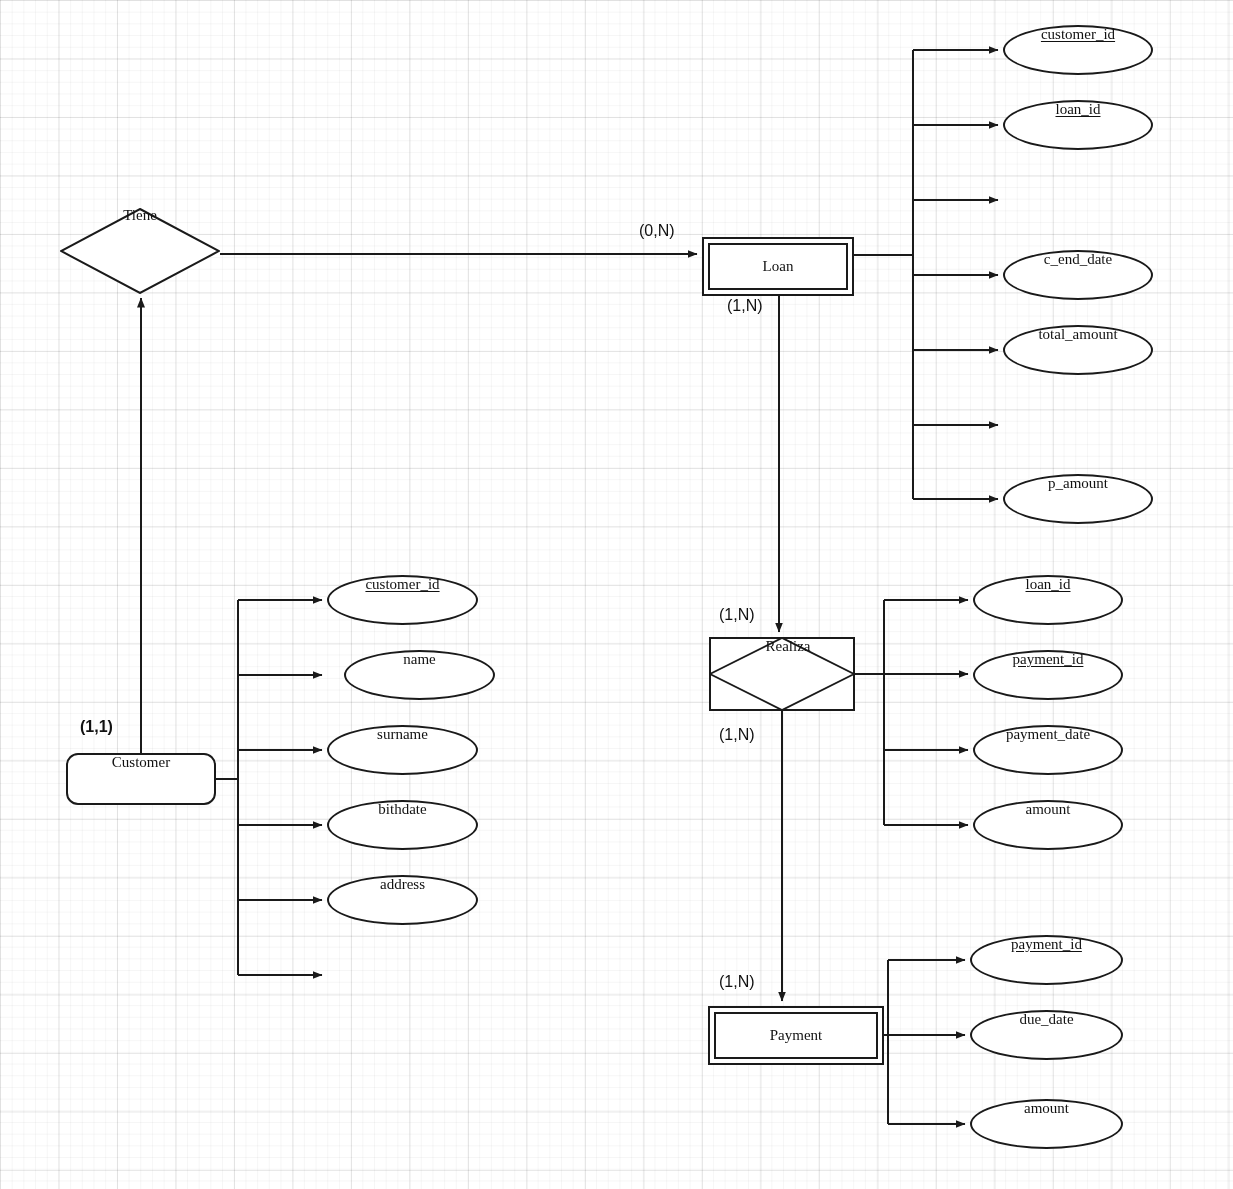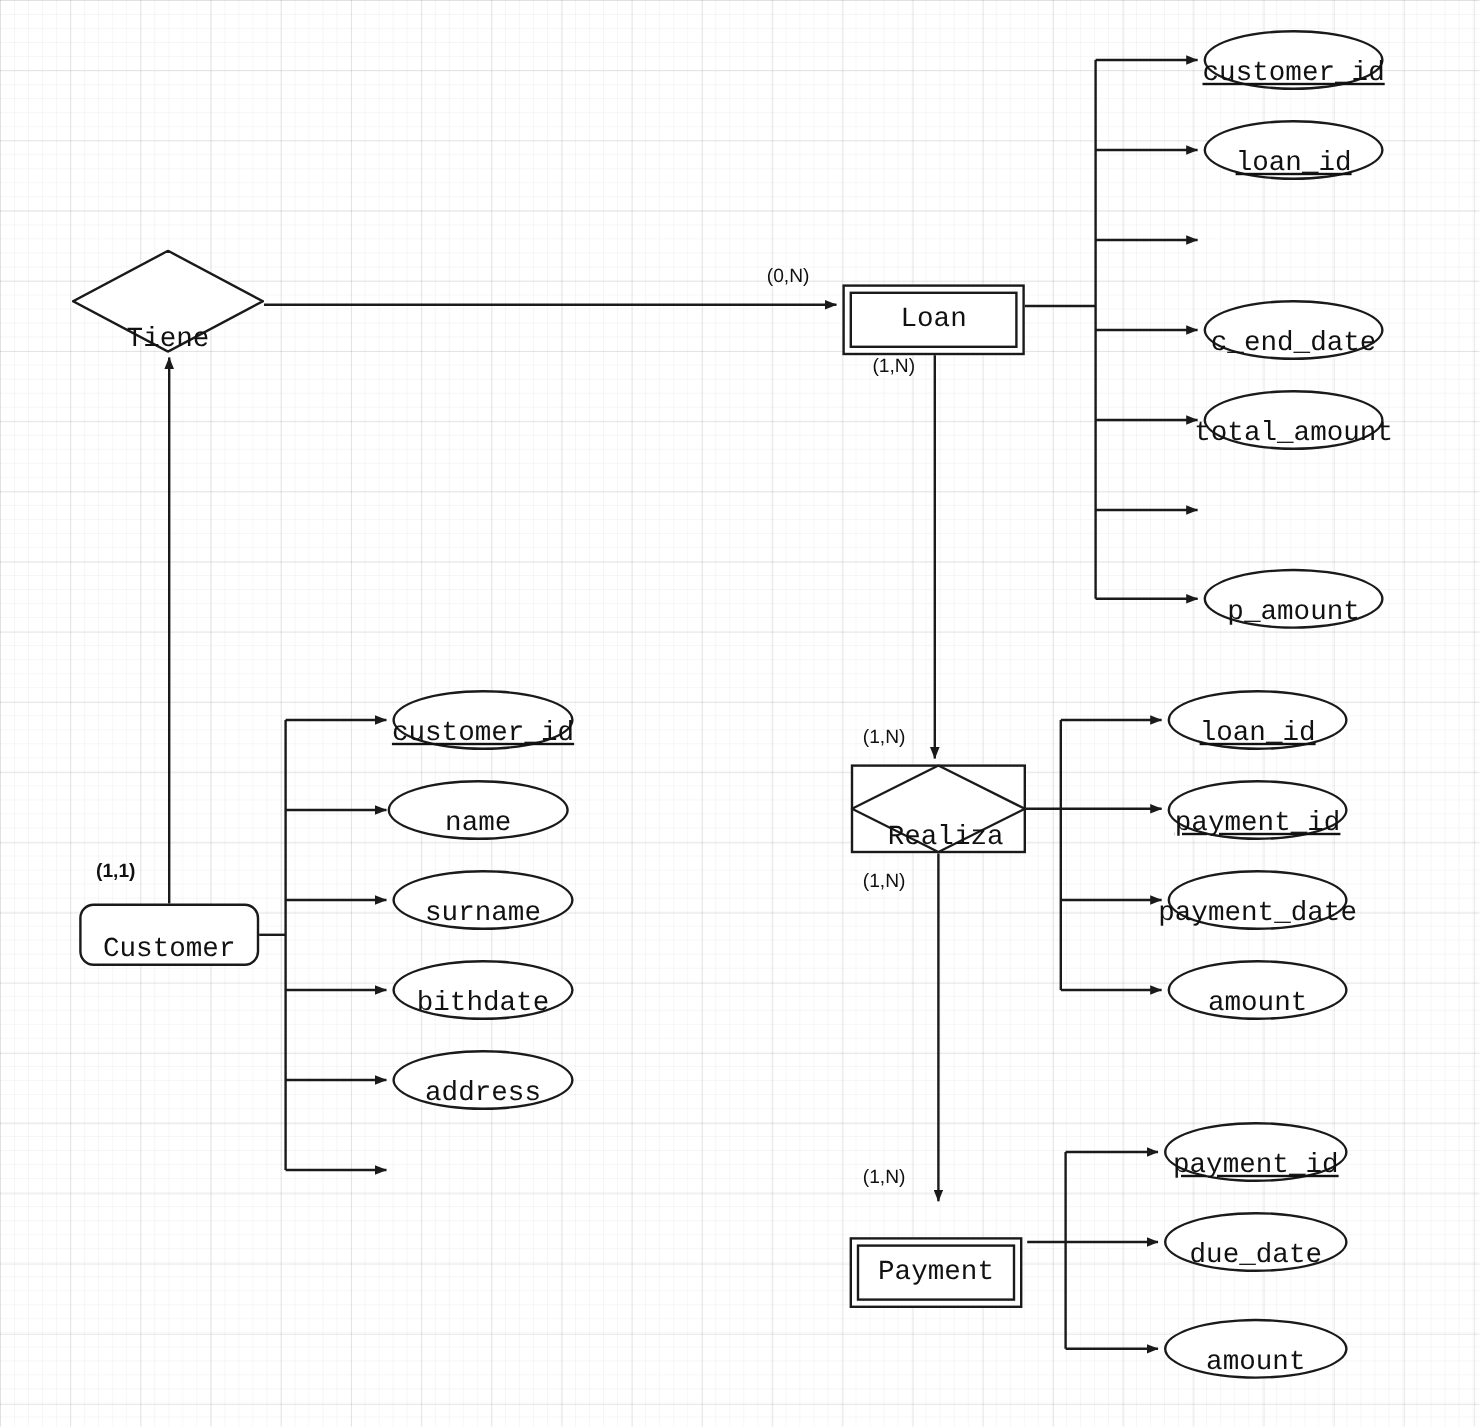--- a/index.html
+++ b/index.html
@@ -32,25 +32,25 @@
     left: 0;
     top: 0;
     width: 1233px;
     height: 1189px;
     pointer-events: none;
   }
   .node {
     position: absolute;
     box-sizing: border-box;
     display: flex;
-    align-items: flex-end;
+    align-items: flex-start;
     justify-content: center;
     color: #111111;
-    font-family: Liberation Mono, monospace;
-    font-size: 23px;
+    font-family: Liberation Serif, serif;
+    font-size: 15px;
     line-height: 1;
     background: #ffffff;
     white-space: nowrap;
   }
   
   .entity {
     border: 2px solid #1a1a1a;
   }
   
   .entity-weak {
@@ -183,21 +183,21 @@
     </div>
   </div>
 
   <div class="node rel-boxed" style="left:709px; top:637px; width:146px; height:74px;padding-left:12px;">
     <svg class="dia" viewBox="0 0 150 78" preserveAspectRatio="none">
       <polygon points="75,1 149,39 75,77 1,39" fill="#ffffff" stroke="#1a1a1a" stroke-width="2"></polygon>
     </svg>
     <span class="txt">Realiza</span>
   </div>
 
-  <div class="node entity-weak" style="left:708px; top:1006px; width:144px; height:59px;margin-top:25px;">
+  <div class="node entity-weak" style="left:708px; top:1006px; width:176px; height:59px;">
     <div class="inner">
       <span class="txt">Payment</span>
     </div>
   </div>
 
   <div class="node attr" style="left:1003px; top:25px; width:150px; height:50px;">
     <span class="txt key">customer_id</span>
   </div>
   <div class="node attr" style="left:1003px; top:100px; width:150px; height:50px;">
     <span class="txt key">loan_id</span>
@@ -208,21 +208,21 @@
   <div class="node attr" style="left:1003px; top:325px; width:150px; height:50px;">
     <span class="txt">total_amount</span>
   </div>
   <div class="node attr" style="left:1003px; top:474px; width:150px; height:50px;">
     <span class="txt">p_amount</span>
   </div>
 
   <div class="node attr" style="left:327px; top:575px; width:151px; height:50px;">
     <span class="txt key">customer_id</span>
   </div>
-  <div class="node attr" style="left:323px; top:650px; width:151px; height:50px;">
+  <div class="node attr" style="left:344px; top:650px; width:151px; height:50px;">
     <span class="txt">name</span>
   </div>
   <div class="node attr" style="left:327px; top:725px; width:151px; height:50px;">
     <span class="txt">surname</span>
   </div>
   <div class="node attr" style="left:327px; top:800px; width:151px; height:50px;">
     <span class="txt">bithdate</span>
   </div>
   <div class="node attr" style="left:327px; top:875px; width:151px; height:50px;">
     <span class="txt">address</span>

